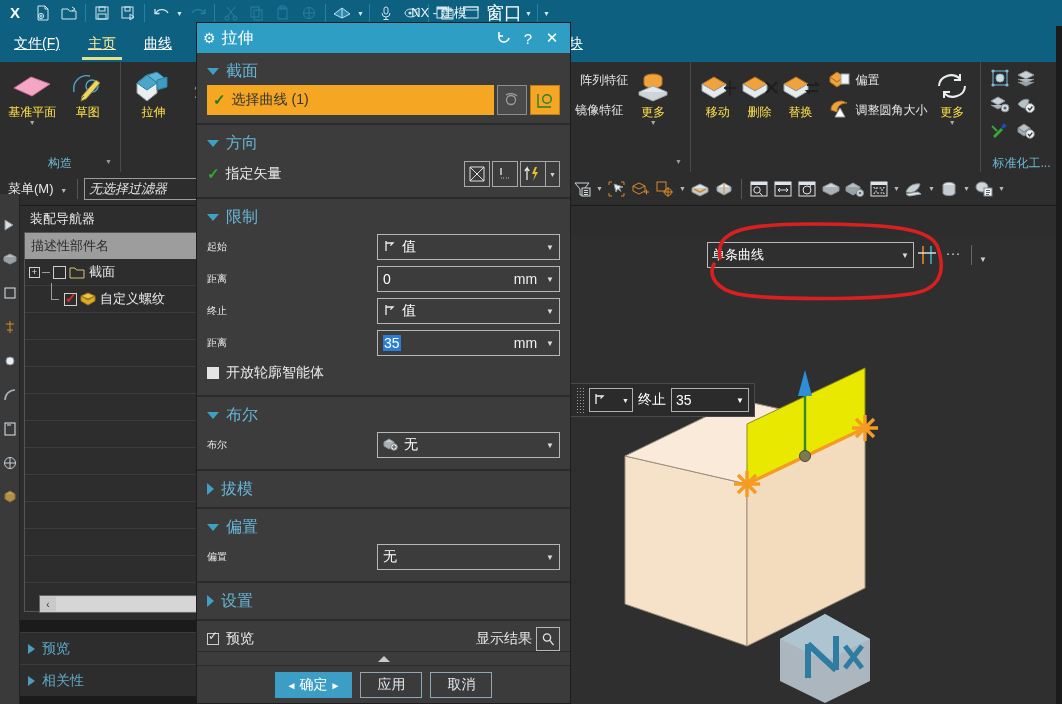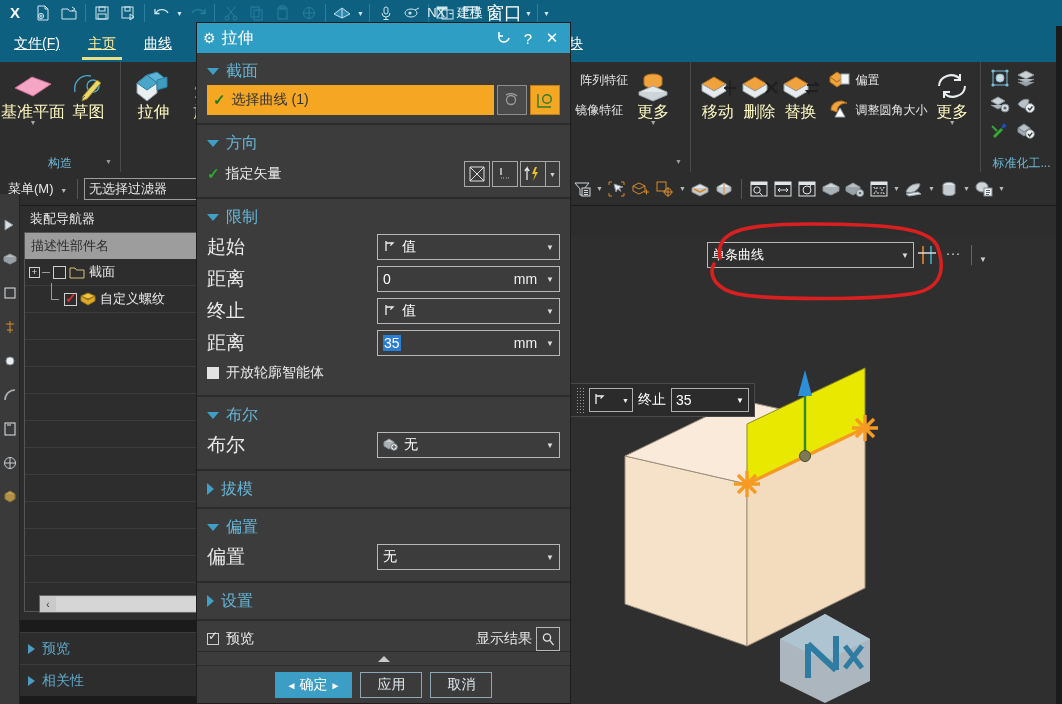--- a/index.html
+++ b/index.html
@@ -29,21 +29,21 @@
   .qa-sep { width: 1px; height: 18px; background: #2b7f9f; margin: 0 3px; }
   .qa-caret {
     width: 11px; height: 24px; display: flex;
     align-items: center; justify-content: center;
     color: #cfe6ef; font-size: 7px;
   }
   .qa-win-label { color: #fff; font-size: 18px; padding: 0 1px 0 2px; }
   .qa-title {
     position: absolute; left: 0; top: 0; width: 878px; height: 26px;
     line-height: 26px; text-align: center;
-    color: #e8f4f8; font-size: 13px; pointer-events: none; margin-left: 16px;
+    color: #e8f4f8; font-size: 13px; pointer-events: none;
   }
 
   
   .tabstrip {
     position: absolute; left: 0; top: 26px; width: 1062px; height: 34px;
     background: #0d6080; display: flex; align-items: flex-end;
   }
   .tab {
     padding: 0 14px; height: 32px; line-height: 30px;
     color: #ffffff; font-size: 14px; position: relative; text-decoration: underline;
@@ -74,21 +74,21 @@
   }
   .rgroup-label .gcaret {
     position: absolute; right: 2px; bottom: 2px; font-size: 7px; color: #9a9a9a;
   }
   .btn-big {
     width: 54px; display: flex; flex-direction: column; align-items: center;
     padding-top: 2px; cursor: default;
   }
   .btn-big .ic { height: 38px; display: flex; align-items: center; }
   .btn-big .lb {
-    font-size: 16px; color: #fef9c3; text-align: left;
+    font-size: 12px; color: #fde047; text-align: left;
     line-height: 14px; white-space: nowrap;
   }
   .btn-big .sub { font-size: 7px; color: #a8a8a8; line-height: 7px; }
   .btn-row {
     display: flex; align-items: center; gap: 4px;
     height: 30px; padding: 0 2px;
   }
   .btn-row .lb { font-size: 12px; color: #e6e6e6; white-space: nowrap; }
   .stack2 { display: flex; flex-direction: column; justify-content: flex-start; }
   .icon-grid { display: flex; flex-wrap: wrap; width: 78px; }
@@ -123,21 +123,21 @@
     position: absolute; left: 0; top: 172px; width: 570px; height: 34px;
     background: #2d2d2d; display: flex; align-items: center; padding-left: 4px;
     border-bottom: 1px solid #1b1b1b;
   }
   .menu-btn { font-size: 13px; color: #e6e6e6; padding: 0 4px; }
   .menu-caret { font-size: 7px; color: #b8b8b8; margin-left: 3px; }
   .selbar .vsep { width: 1px; height: 20px; background: #555; margin: 0 6px; }
   .filter-box {
     height: 22px; min-width: 130px; border: 1px solid #9c9c9c;
     background: #2d2d2d; color: #e6e6e6; font-size: 13px;
-    line-height: 20px; padding: 0 4px;
+    line-height: 20px; padding: 0 4px; font-style: italic;
   }
 
   .navpanel {
     position: absolute; left: 20px; top: 206px; width: 190px; height: 414px;
     background: #2d2d2d;
   }
   .nav-title {
     height: 26px; line-height: 26px; padding-left: 10px;
     font-size: 13px; color: #e9e9e9;
   }
@@ -312,21 +312,21 @@
     width: 26px; height: 26px; border: 1px solid #a8a8a8;
     display: flex; align-items: center; justify-content: center; margin-left: 2px;
   }
   .vbtn-caret {
     width: 14px; height: 26px; border: 1px solid #a8a8a8; border-left: none;
     display: flex; align-items: center; justify-content: center;
     color: #d6d6d6; font-size: 7px;
   }
 
   .frow { display: flex; align-items: center; height: 32px; }
-  .frow .flabel { width: 170px; color: #e9e9e9; font-size: 19px; }
+  .frow .flabel { width: 170px; color: #e9e9e9; font-size: 10px; }
   .fctl {
     flex: 1; height: 26px; border: 1px solid #b7b7b7; background: #3c3c3c;
     display: flex; align-items: center; padding: 0 5px; color: #ffffff;
     font-size: 14px; gap: 5px;
   }
   .fctl .ftext { flex: 1; }
   .fctl .unit { color: #f0f0f0; font-size: 14px; }
   .fctl .dc { font-size: 8px; color: #dcdcdc; padding-left: 4px; }
   .hl { background: #2a7fd4; color: #ffffff; padding: 0 1px; }
   .chk-row { display: flex; align-items: center; gap: 7px; height: 28px; }

